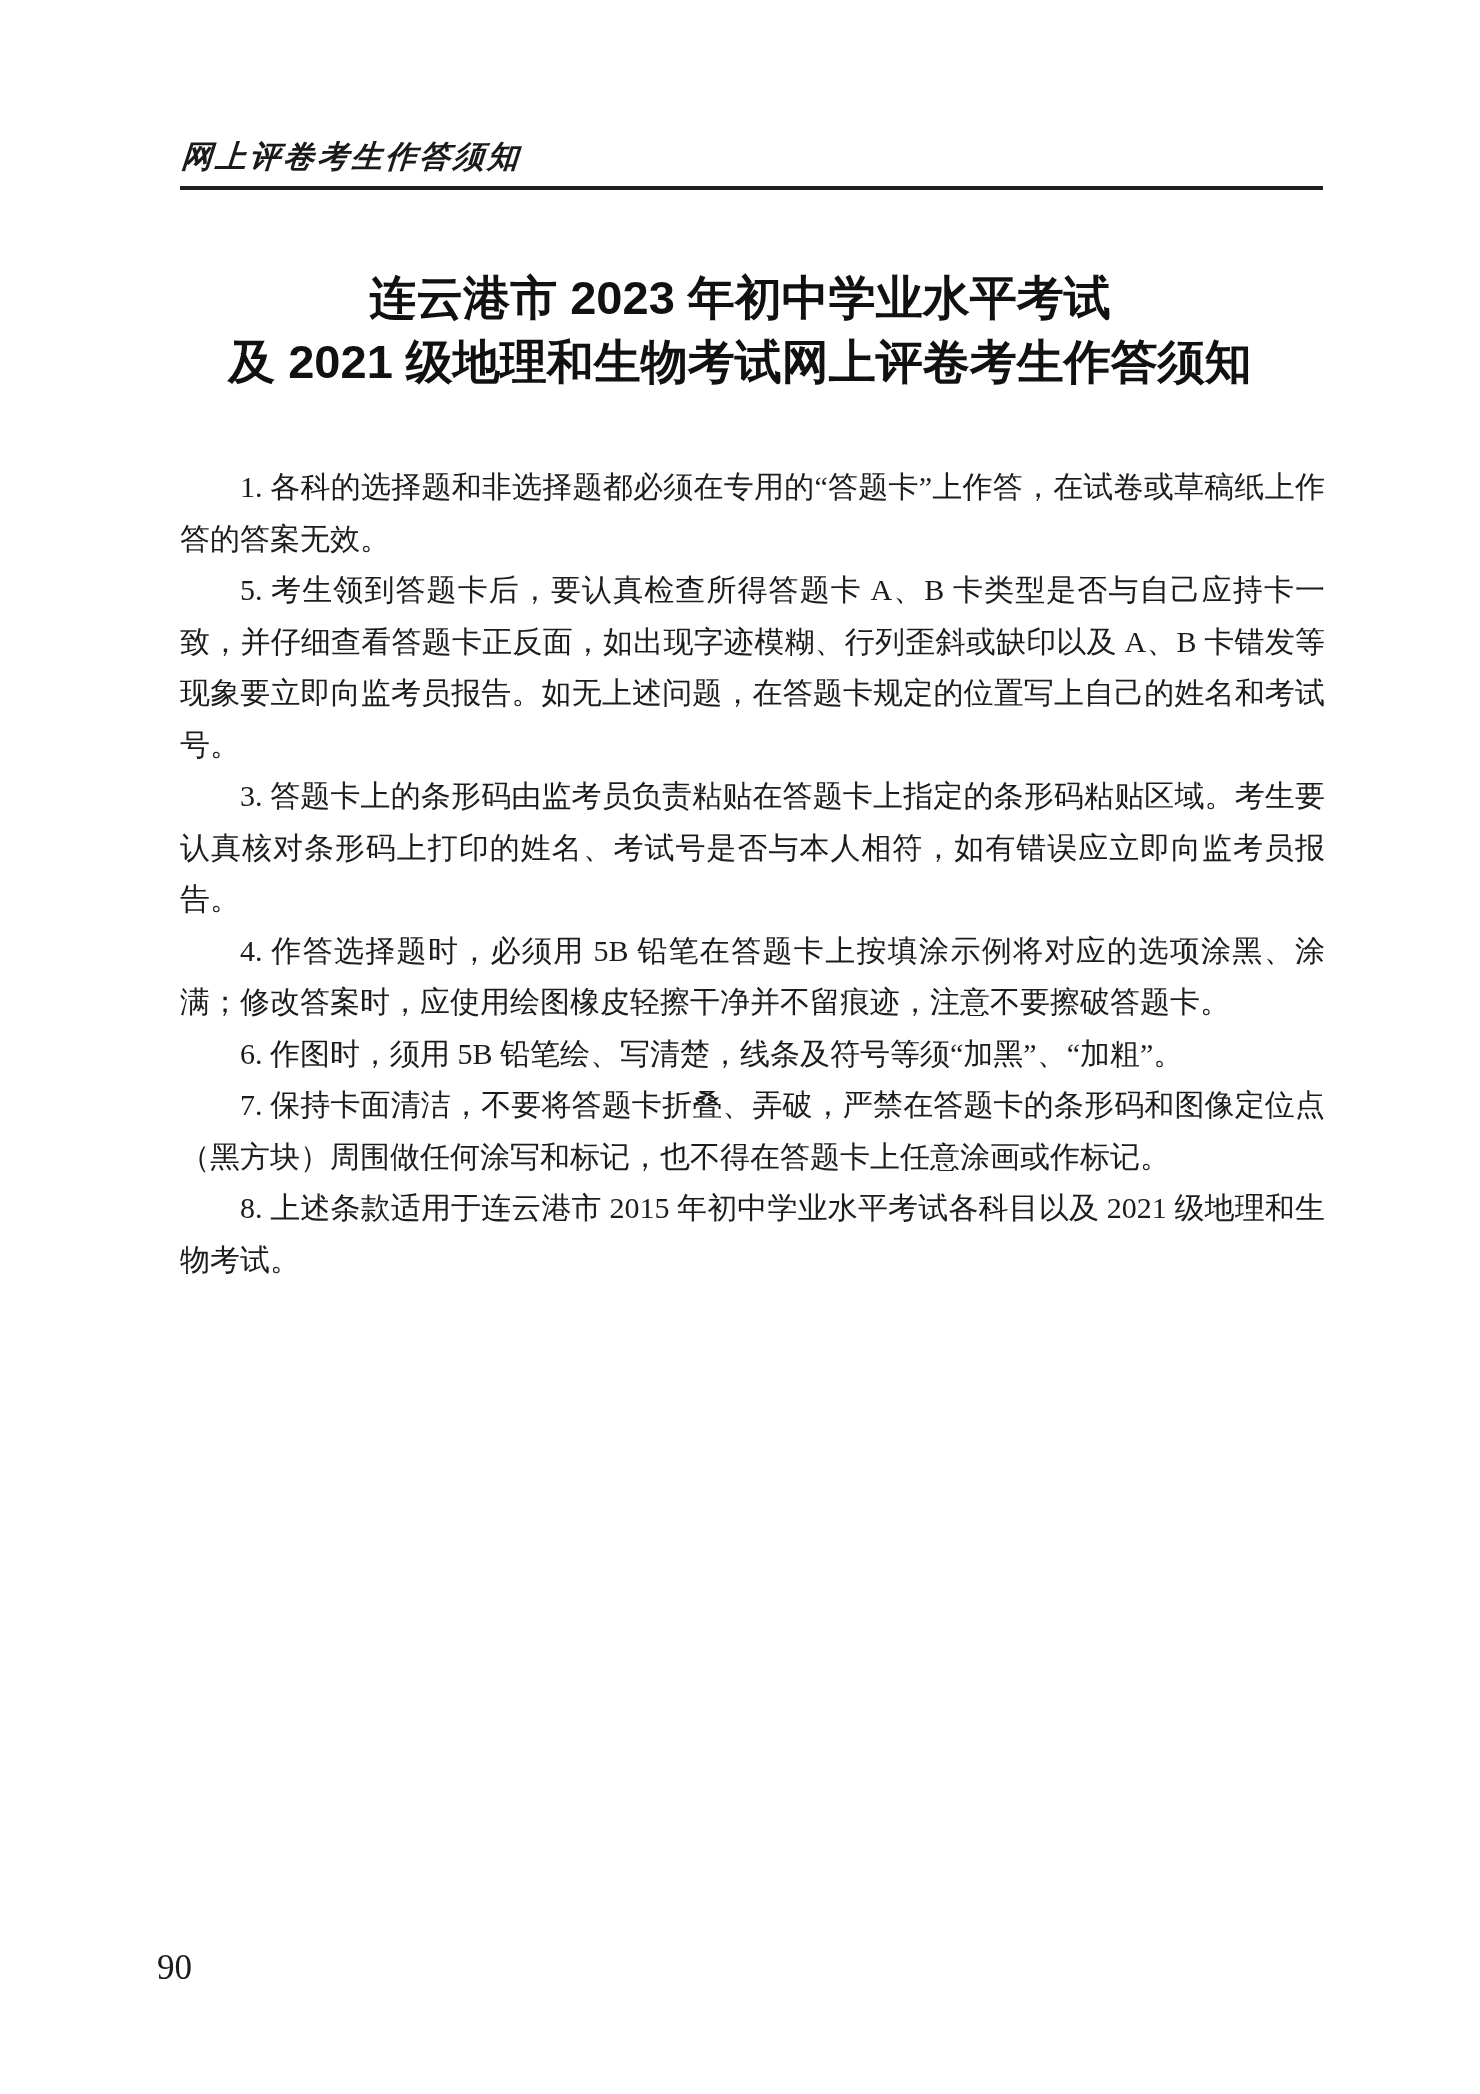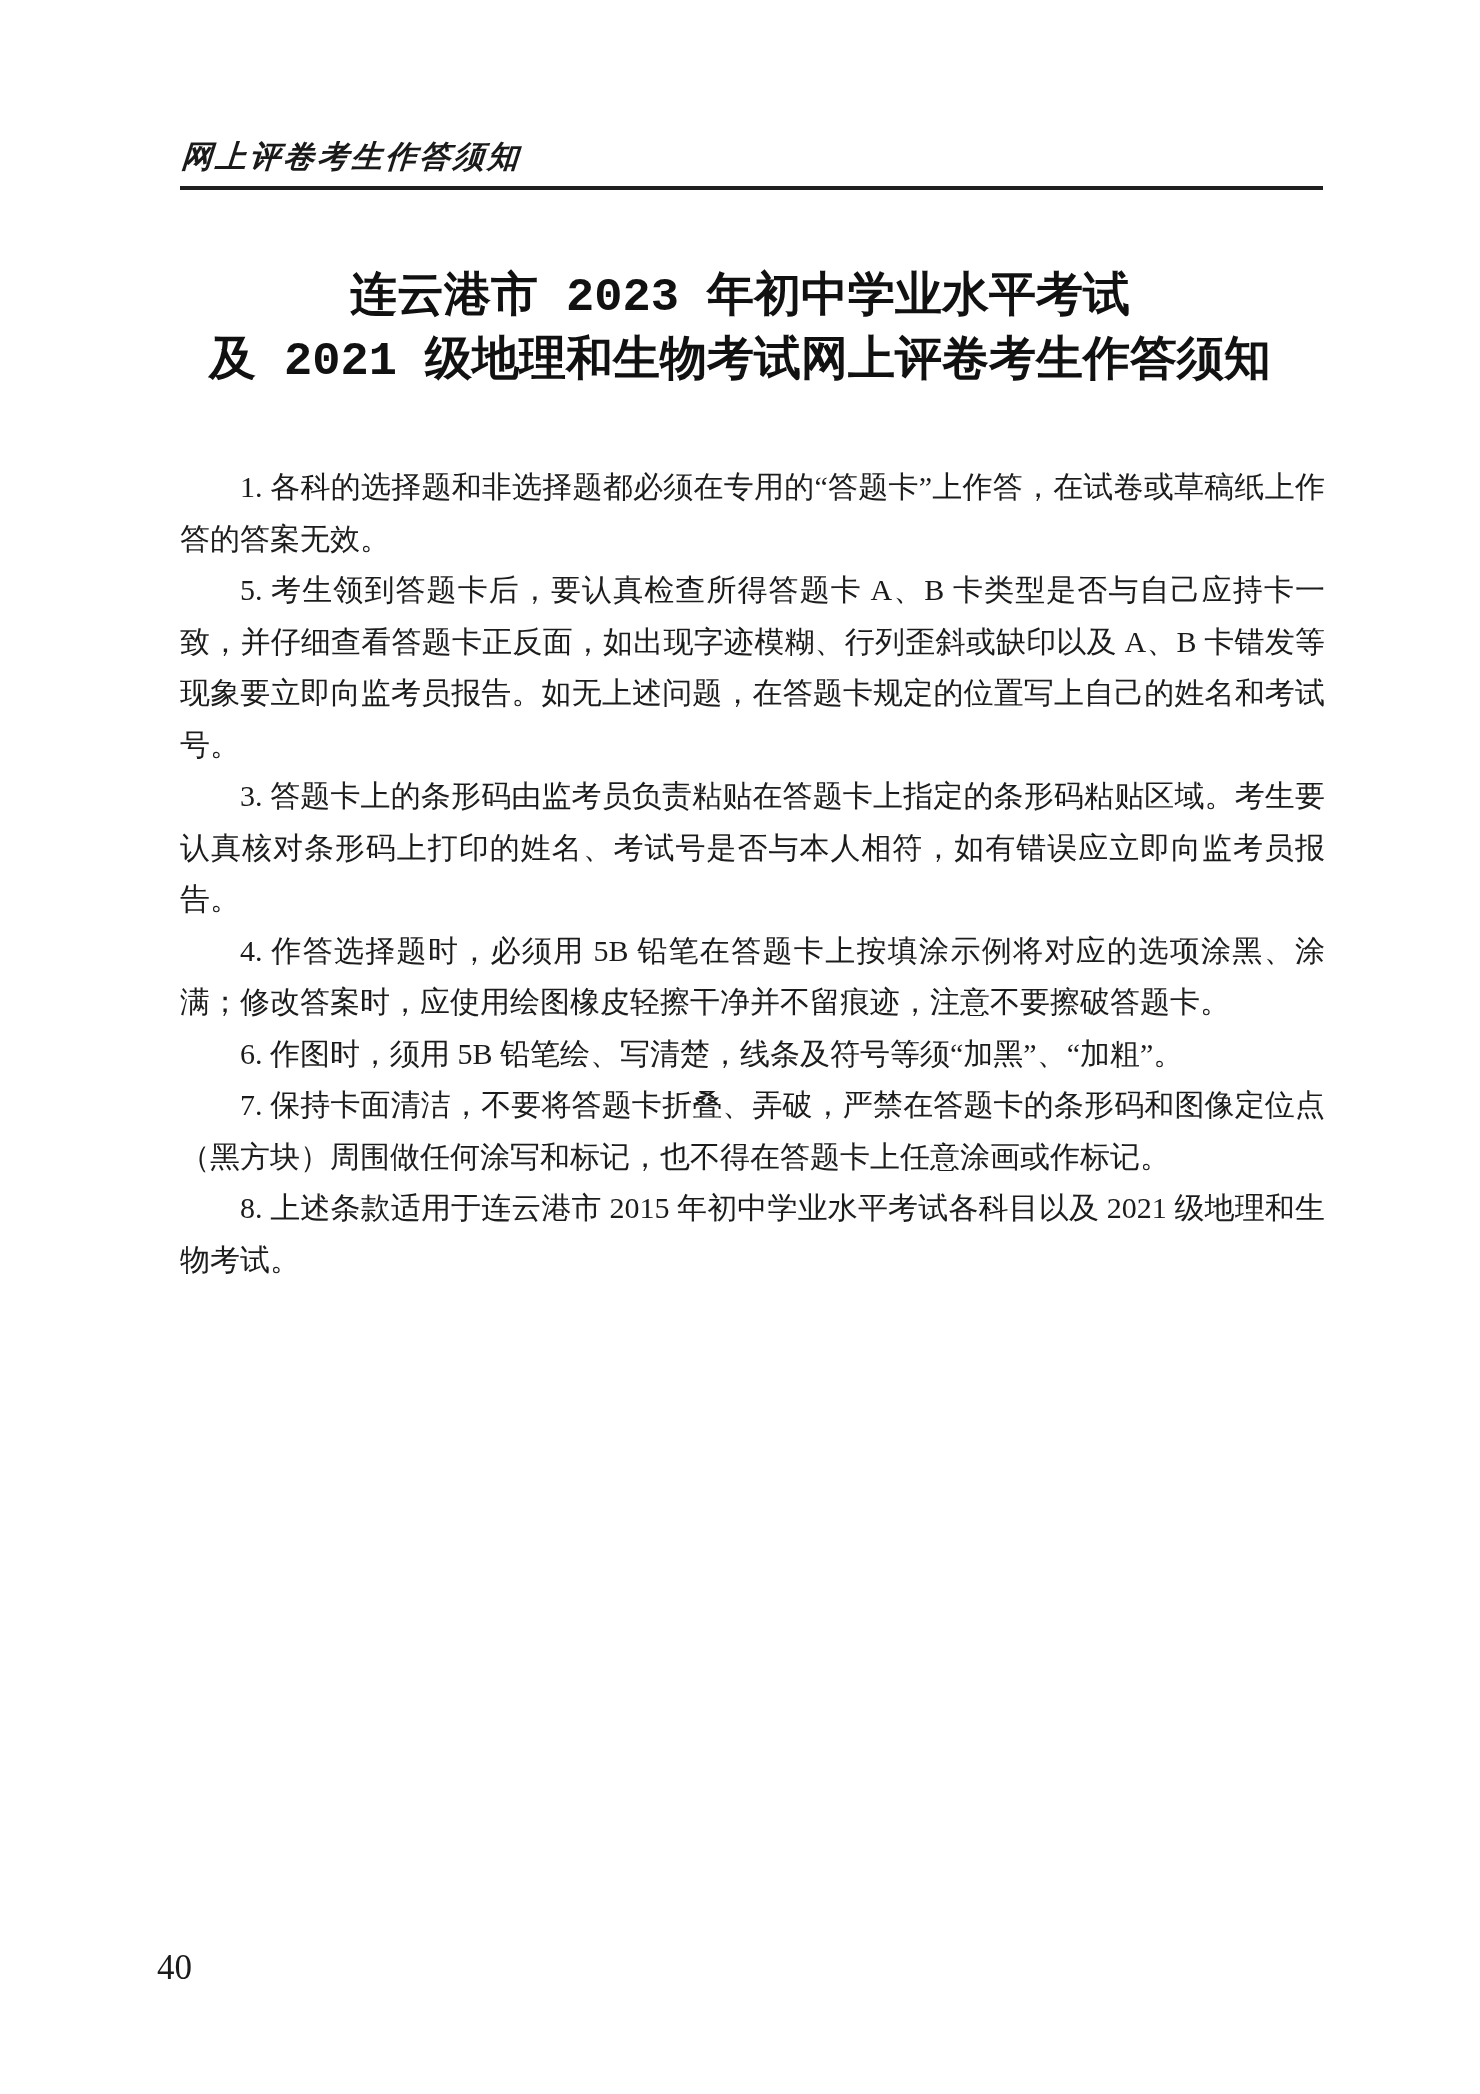--- a/index.html
+++ b/index.html
@@ -42,21 +42,21 @@
     height: 4px;
     background: #1f1f1f;
   }
   .doc-title {
     position: absolute;
     left: 0;
     top: 266px;
     width: 1480px;
     margin: 0;
     text-align: center;
-    font-family: Liberation Mono, monospace;
+    font-family: Liberation Sans, sans-serif;
     font-weight: bold;
     font-size: 47px;
     line-height: 64px;
     color: #111111;
   }
   .doc-title .title-line {
     display: block;
     white-space: nowrap;
   }
   .doc-body {
@@ -101,15 +101,15 @@
   <div class="doc-body">
     <p>1. 各科的选择题和非选择题都必须在专用的“答题卡”上作答，在试卷或草稿纸上作答的答案无效。</p>
     <p>5. 考生领到答题卡后，要认真检查所得答题卡 A、B 卡类型是否与自己应持卡一致，并仔细查看答题卡正反面，如出现字迹模糊、行列歪斜或缺印以及 A、B 卡错发等现象要立即向监考员报告。如无上述问题，在答题卡规定的位置写上自己的姓名和考试号。</p>
     <p>3. 答题卡上的条形码由监考员负责粘贴在答题卡上指定的条形码粘贴区域。考生要认真核对条形码上打印的姓名、考试号是否与本人相符，如有错误应立即向监考员报告。</p>
     <p>4. 作答选择题时，必须用 5B 铅笔在答题卡上按填涂示例将对应的选项涂黑、涂满；修改答案时，应使用绘图橡皮轻擦干净并不留痕迹，注意不要擦破答题卡。</p>
     <p>6. 作图时，须用 5B 铅笔绘、写清楚，线条及符号等须“加黑”、“加粗”。</p>
     <p>7. 保持卡面清洁，不要将答题卡折叠、弄破，严禁在答题卡的条形码和图像定位点（黑方块）周围做任何涂写和标记，也不得在答题卡上任意涂画或作标记。</p>
     <p>8. 上述条款适用于连云港市 2015 年初中学业水平考试各科目以及 2021 级地理和生物考试。</p>
   </div>
 
-  <div class="page-number">40</div>
+  <div class="page-number">90</div>
 
 </div>
 
 </body></html>

